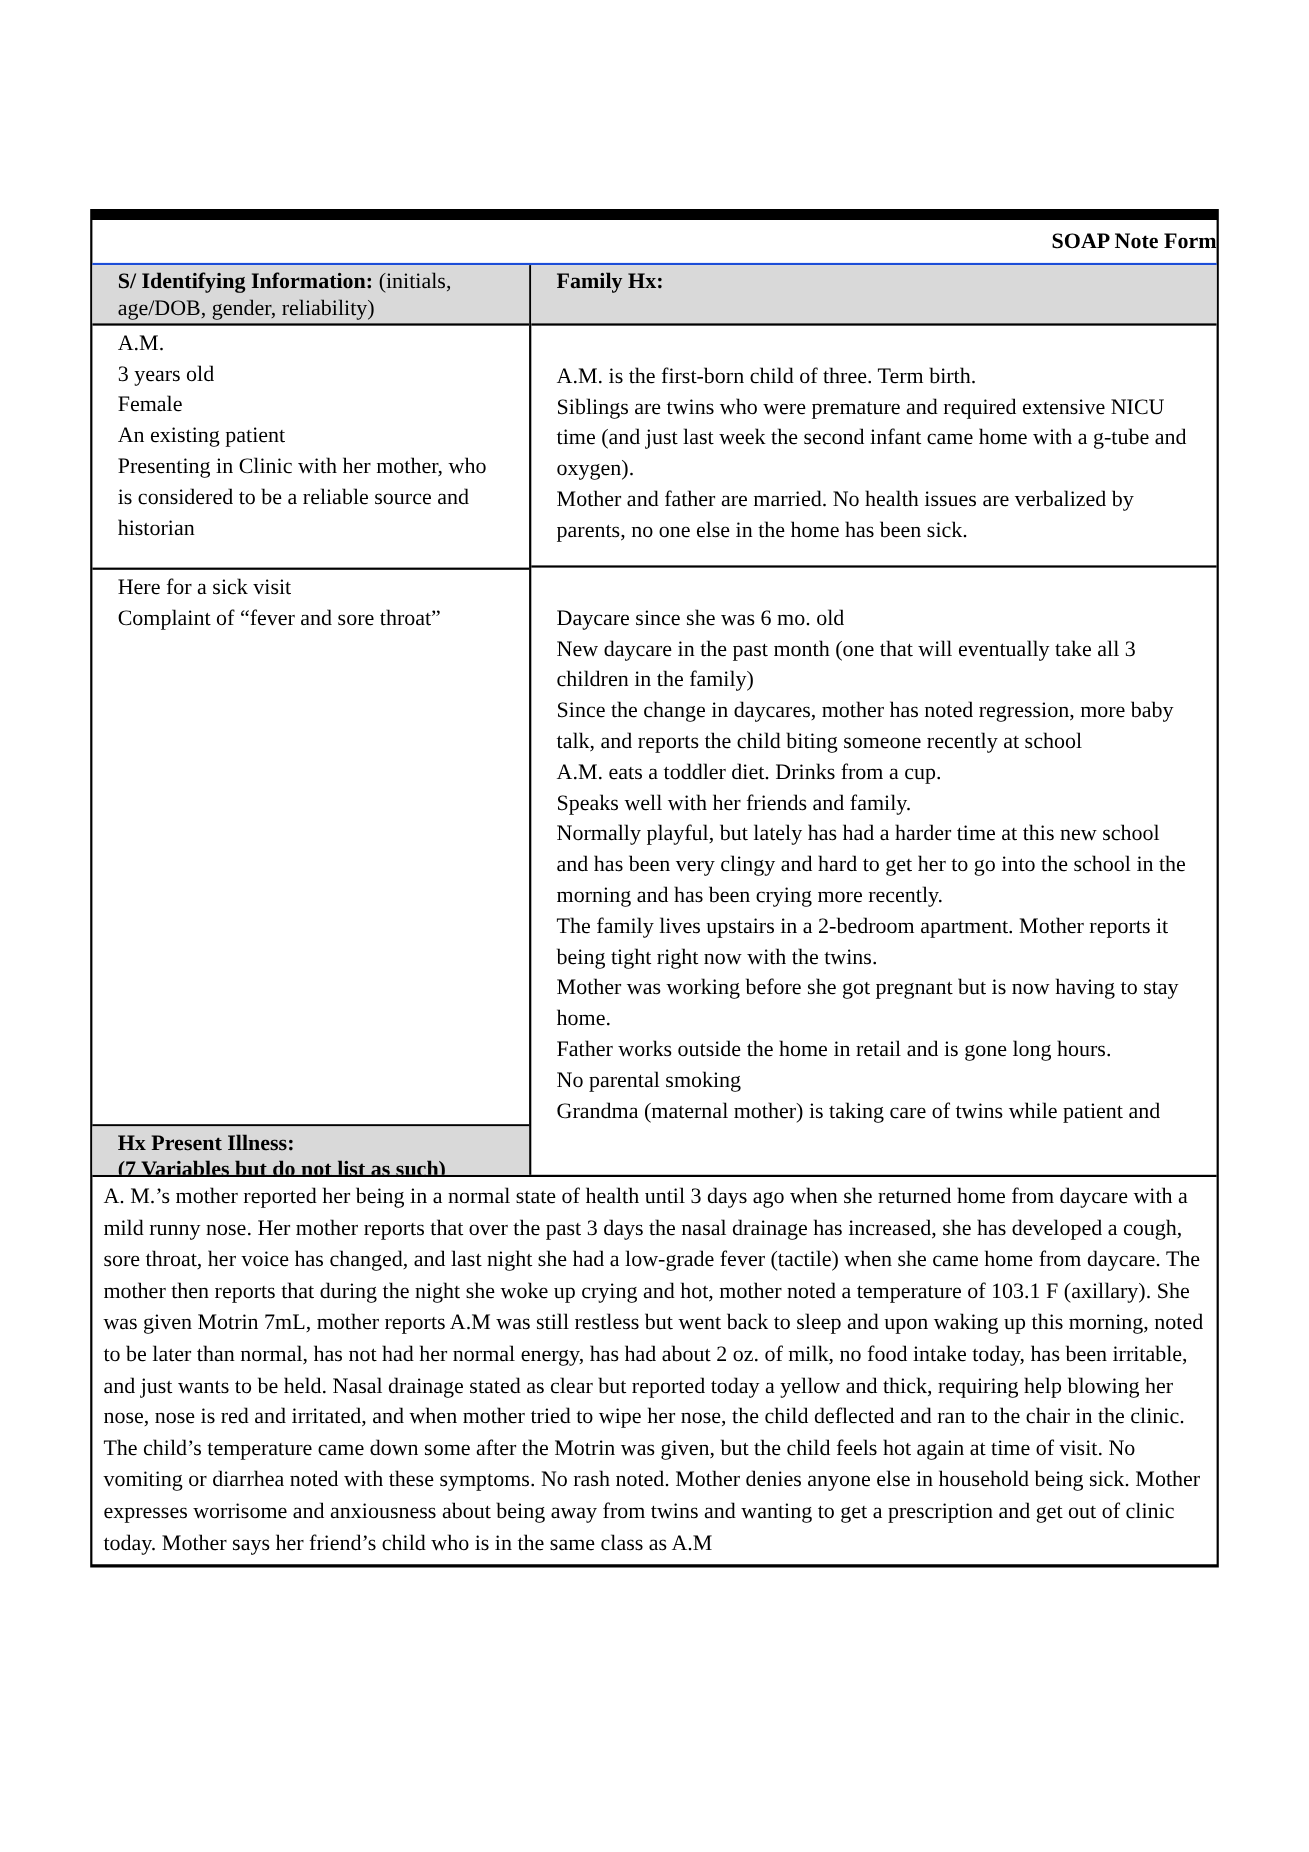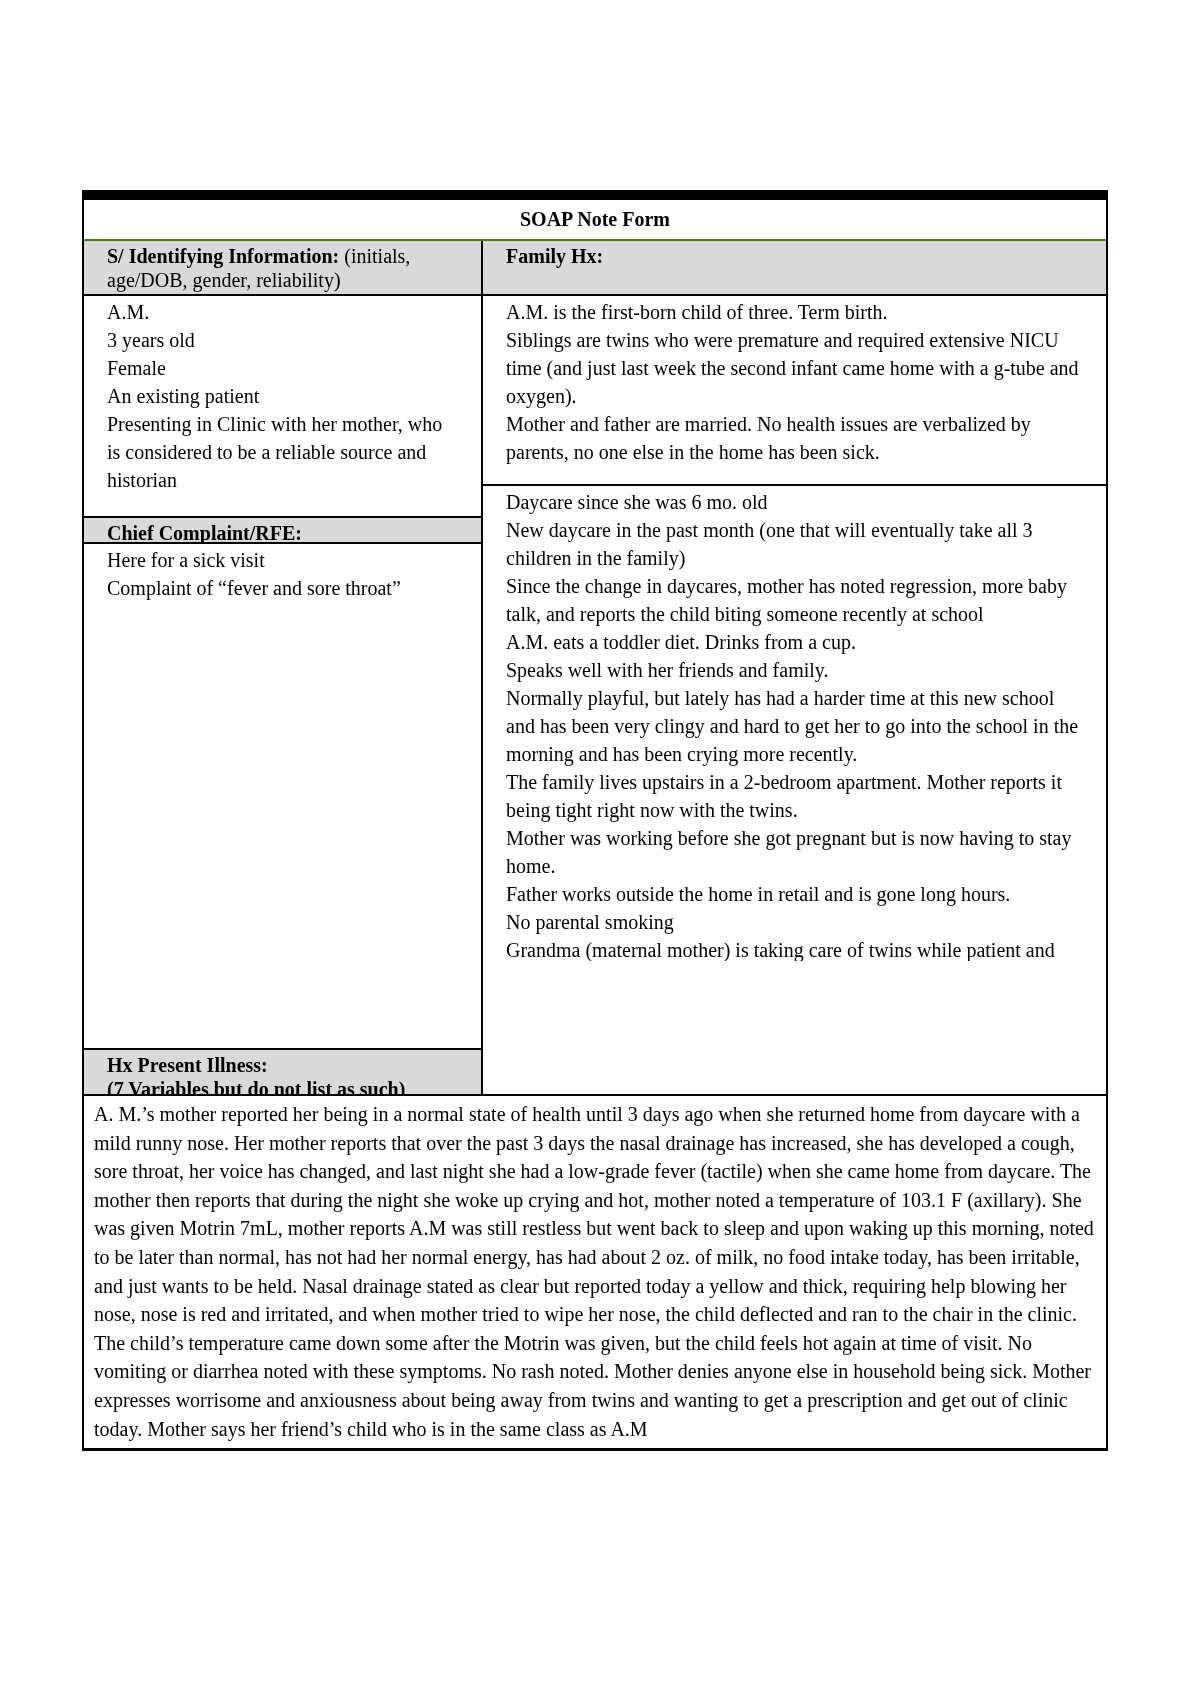--- a/index.html
+++ b/index.html
@@ -17,30 +17,30 @@
     width: 1026px;
     border-left: 2px solid #000;
     border-right: 2px solid #000;
     border-top: 10px solid #000;
     border-bottom: 3px solid #000;
     background: #fff;
   }
 
   .title-row {
     height: 41px;
-    border-bottom: 2px solid #4d7c0f;
-    text-align: center;
+    border-bottom: 2px solid #1d4ed8;
+    text-align: right;
     font-weight: bold;
     font-size: 20px;
     line-height: 38px;
   }
 
   .columns { display: flex; border-bottom: 2px solid #000; }
   .col-left  { width: 399px; border-right: 2px solid #000; display: flex; flex-direction: column; }
-  .col-right { flex: 1; display: flex; flex-direction: column; }
+  .col-right { flex: 1; display: flex; flex-direction: column; gap: 30px; }
 
   .cell { padding: 2px 23px; font-size: 20px; overflow: hidden; }
   .cell.hdr {
     background: #d9d9d9;
     font-weight: bold;
     border-bottom: 2px solid #000;
     line-height: 24px;
     padding-top: 3px;
   }
   .cell.hdr .note { font-weight: normal; }
@@ -82,21 +82,20 @@
 
       <div class="col-left">
         <div class="cell hdr l-h1">
           <span>S/ Identifying Information:</span><span class="note"> (initials, age/DOB, gender, reliability)</span>
         </div>
         <div class="cell body l-c1">A.M.
 3 years old
 Female
 An existing patient
 Presenting in Clinic with her mother, who is considered to be a reliable source and historian</div>
-        <div class="cell hdr l-h2">Chief Complaint/RFE:</div>
         <div class="cell body l-c2">Here for a sick visit
 Complaint of “fever and sore throat”</div>
         <div class="cell hdr l-h3 last">Hx Present Illness:
 (7 Variables but do not list as such)</div>
       </div>
 
       <div class="col-right">
         <div class="cell hdr r-h1">Family Hx:</div>
         <div class="cell body r-c1">A.M. is the first-born child of three. Term birth.
 Siblings are twins who were premature and required extensive NICU time (and just last week the second infant came home with a g-tube and oxygen).

